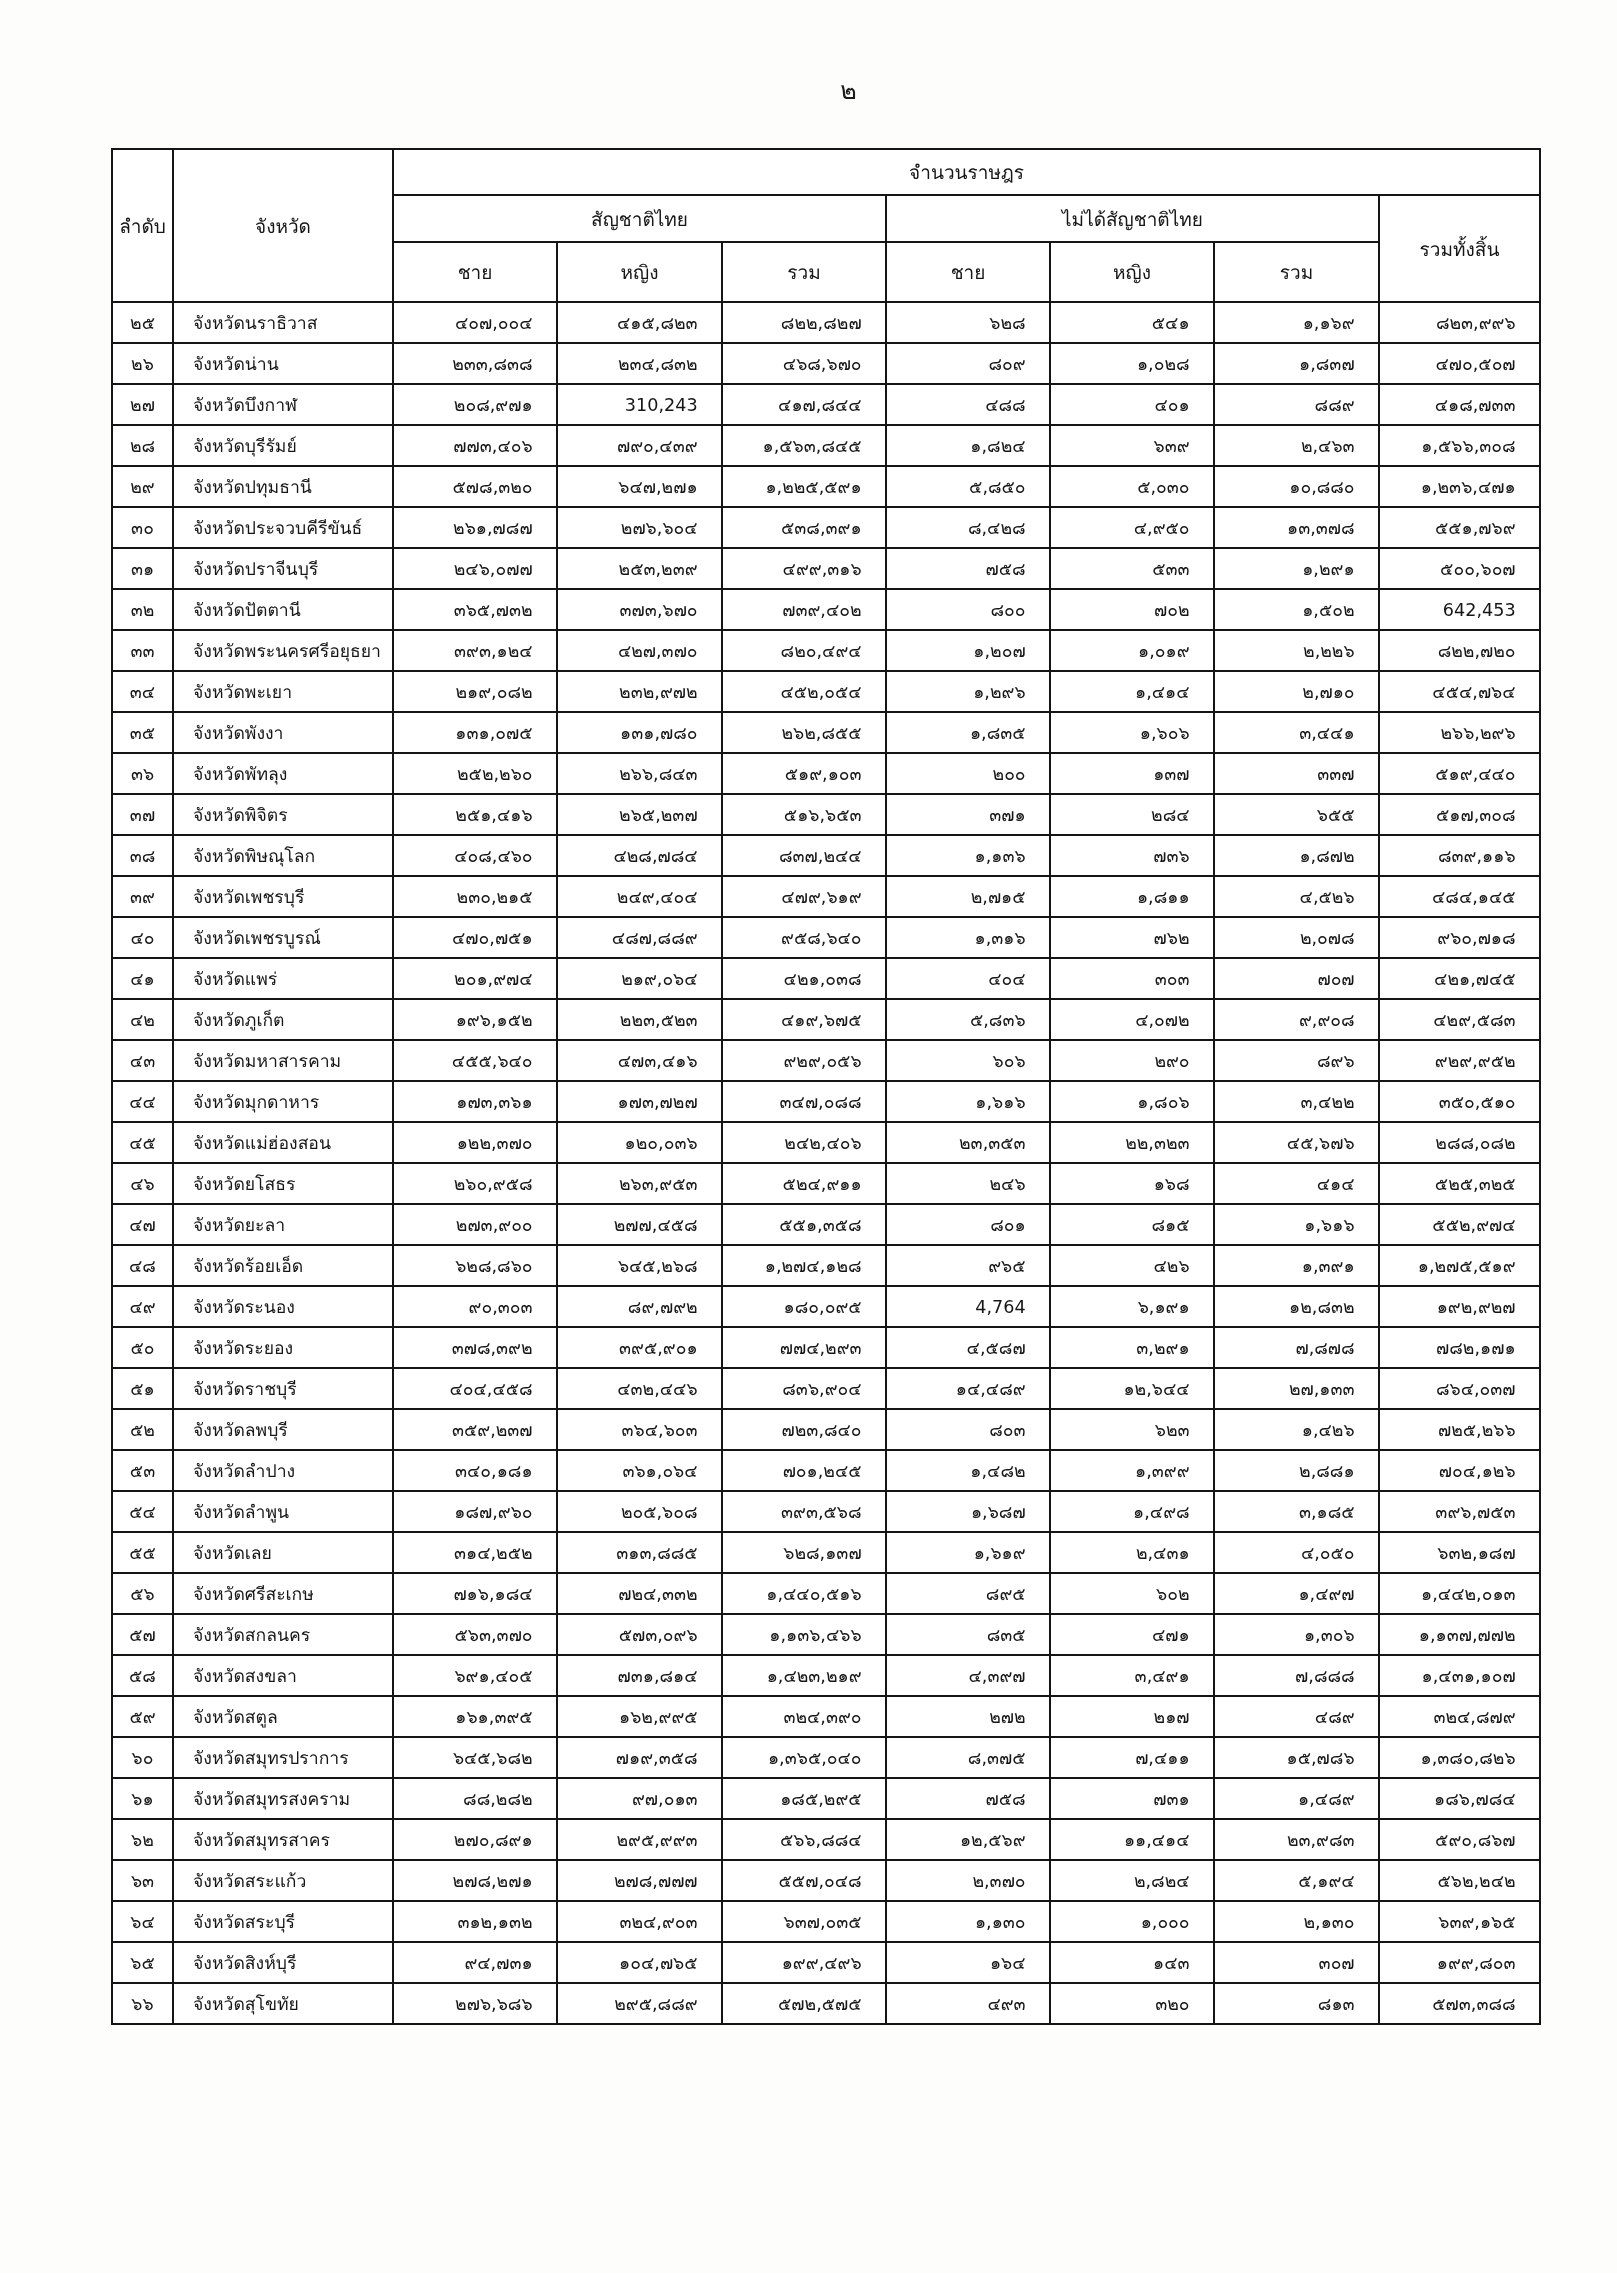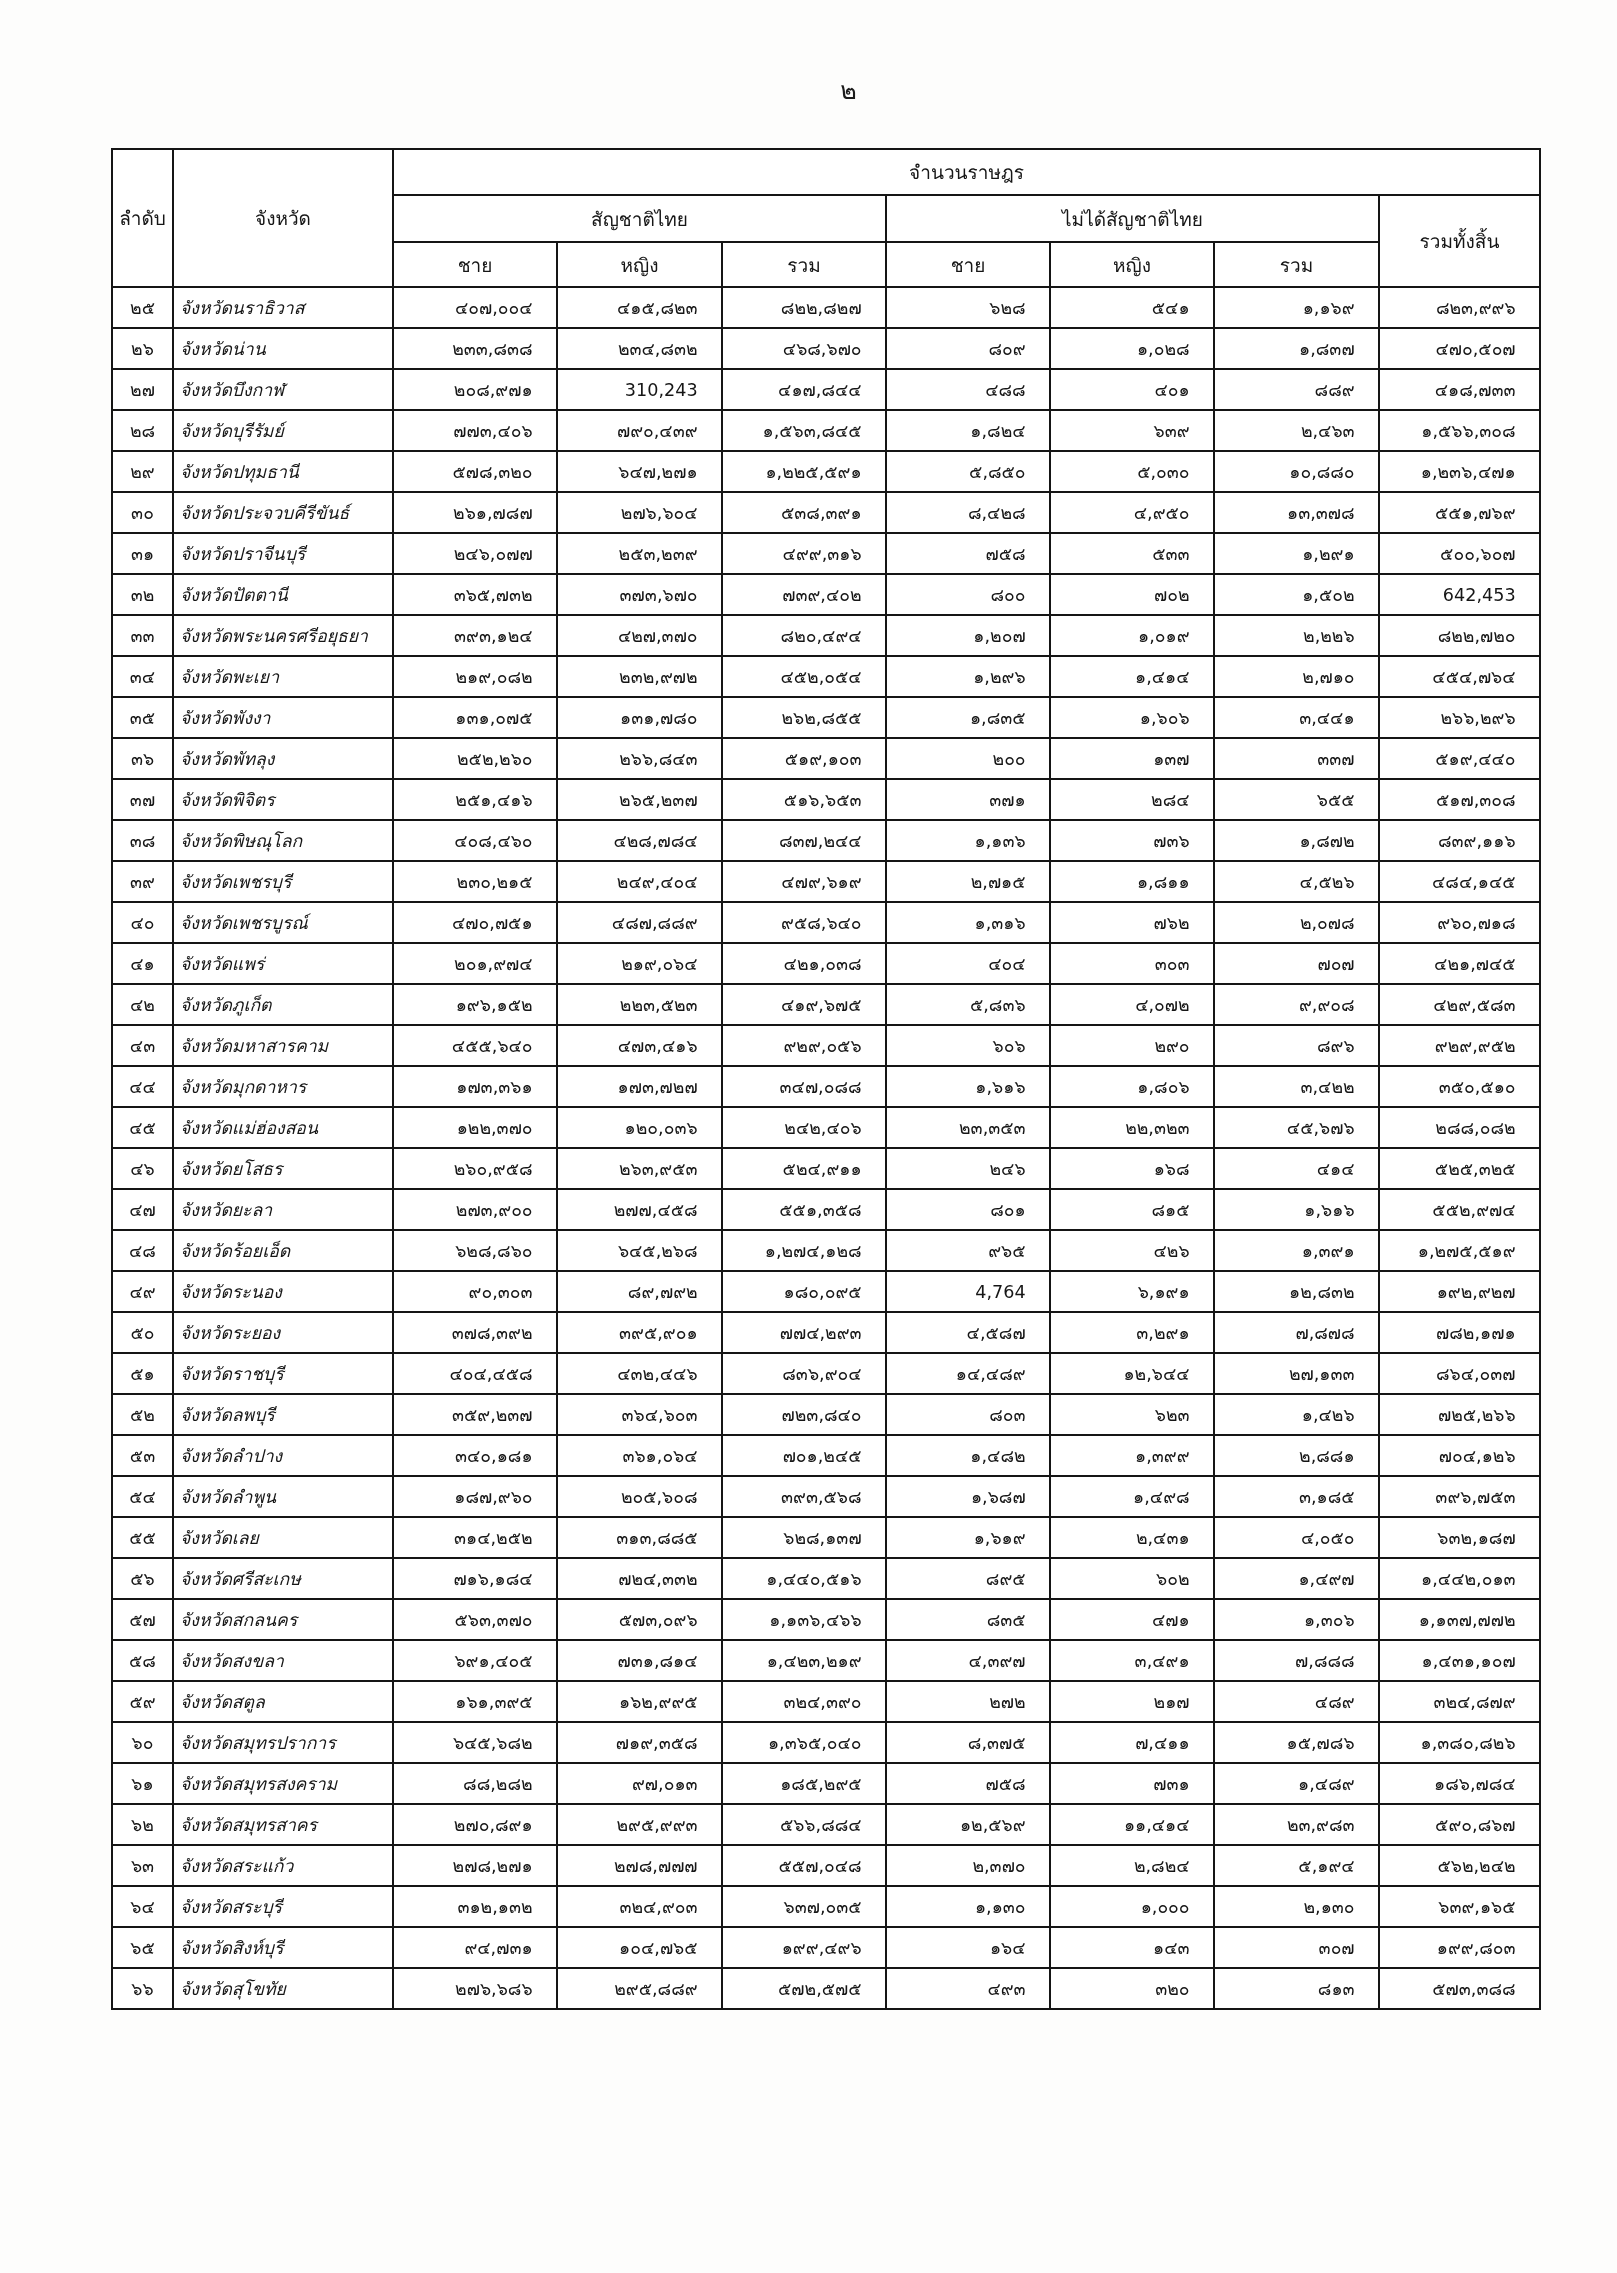--- a/index.html
+++ b/index.html
@@ -22,23 +22,23 @@
   .pop-table th, .pop-table td {
     border: 2.9px solid #151515;
     font-weight: normal;
     vertical-align: middle;
     overflow: hidden; white-space: nowrap;
   }
   .pop-table thead th { font-size: 19px; text-align: center; }
   .pop-table tbody td { font-size: 17.6px; height: 41px; }
   tr.hrow1 th { height: 46px; }
   tr.hrow2 th { height: 47px; }
-  tr.hrow3 th { height: 45px; }
+  tr.hrow3 th { height: 60px; }
   td.ord  { text-align: center; }
-  td.prov { text-align: left; padding-left: 6px; font-style: italic; }
+  td.prov { text-align: left; padding-left: 19px; }
   td.num  { text-align: right; padding-right: 23.4px; }
 </style>
 </head>
 <body>
 
 <div class="page">
 
   <div class="page-number">๒</div>
 
   <table class="pop-table">

